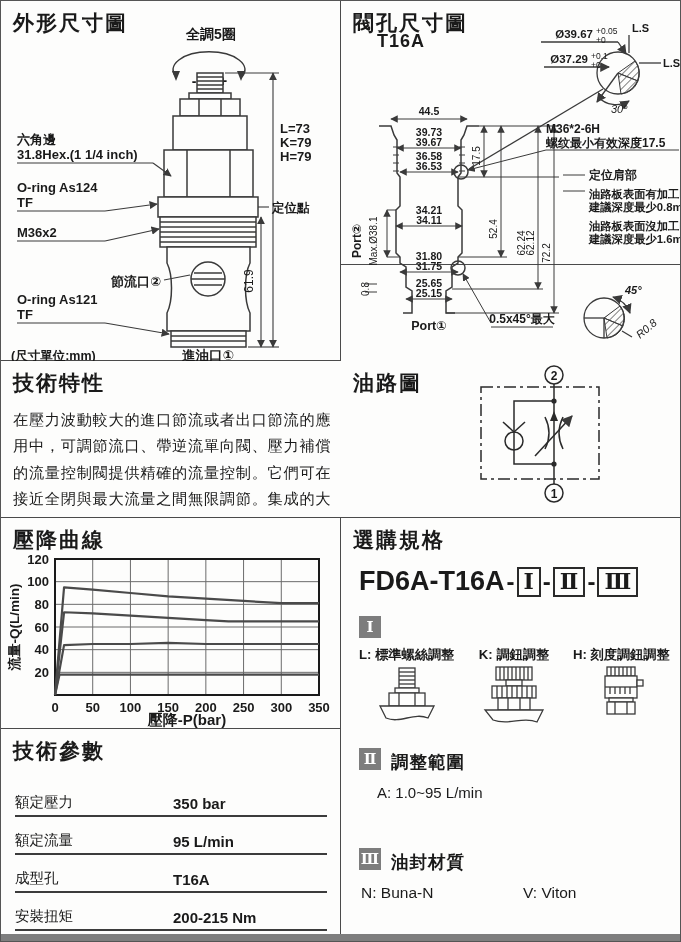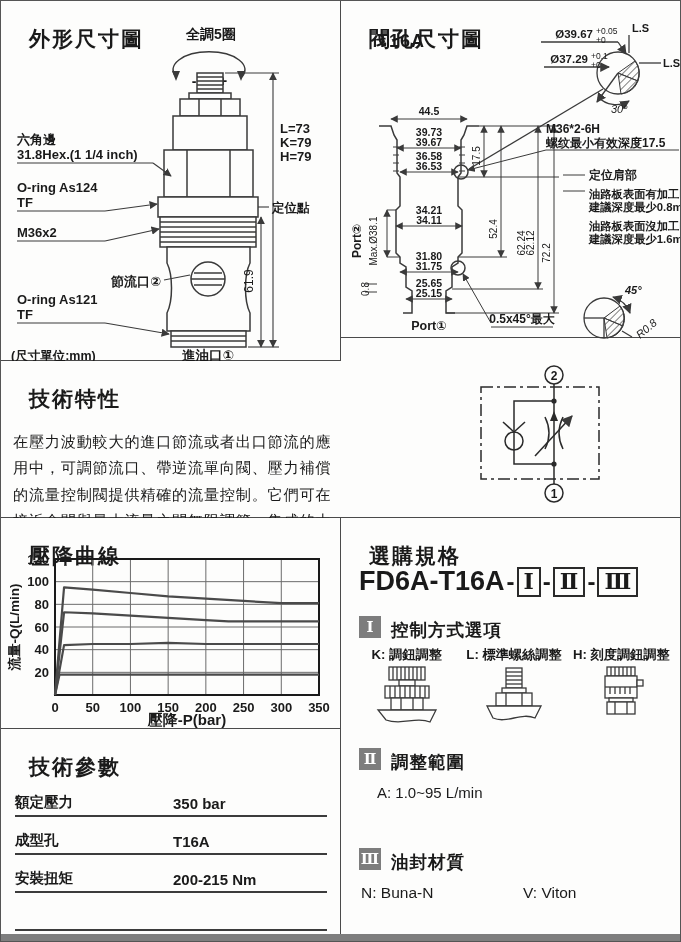--- a/index.html
+++ b/index.html
@@ -1,22 +1,22 @@
 <!DOCTYPE html>
 <html><head>
 <meta charset="utf-8">
 <style>
   html,body{margin:0;padding:0;background:#e8e8e8;}
   .page{position:relative;width:681px;height:942px;background:#fdfdfc;border:1px solid #555;
         font-family:"Liberation Sans","DejaVu Sans",sans-serif;color:#1a1a1a;overflow:hidden;
         box-sizing:border-box;}
   .sec{position:absolute;box-sizing:border-box;background:#fdfdfc;}
-  .sec h2{margin:16px;padding:8px 12px 0;font-size:21px;font-weight:bold;letter-spacing:2px;}
+  .sec h2{margin:0;padding:8px 12px 0;font-size:21px;font-weight:bold;letter-spacing:2px;}
   #sec-outline{left:0;top:0;width:340px;height:360px;border-right:1px solid #4a4a4a;border-bottom:1px solid #4a4a4a;}
-  #sec-cavity{left:340px;top:0;width:341px;height:337px;border-bottom:1px solid #4a4a4a;}
+  #sec-cavity{left:340px;top:0;width:341px;height:264px;border-bottom:1px solid #4a4a4a;}
   #sec-features{left:0;top:360px;width:400px;height:157px;border-right:1px solid #4a4a4a;border-bottom:1px solid #4a4a4a;}
   #sec-circuit{left:340px;top:360px;width:341px;height:157px;border-bottom:1px solid #4a4a4a;}
   #sec-curve{left:0;top:517px;width:340px;height:211px;border-right:1px solid #4a4a4a;border-bottom:1px solid #4a4a4a;}
   #sec-params{left:0;top:728px;width:340px;height:207px;border-right:1px solid #4a4a4a;}
   #sec-ordering{left:340px;top:517px;width:341px;height:418px;}
   .footerbar{position:absolute;left:0;bottom:0;width:100%;height:7px;background:#7e7e7e;}
   svg text{fill:#1a1a1a;}
   .features-text{margin:10px 12px;width:318px;font-size:15.2px;line-height:1.74;text-align:justify;
         letter-spacing:.5px;}
   
@@ -26,21 +26,21 @@
         font-size:22px;line-height:26px;font-weight:bold;}
   .rn{position:absolute;width:22px;height:22px;background:#7d7d7d;color:#fff;display:flex;align-items:center;
       justify-content:center;font-family:"Liberation Serif","DejaVu Serif",serif;font-weight:bold;font-size:15px;}
   .rh{position:absolute;font-size:17.5px;font-weight:bold;letter-spacing:1px;}
   .opts{position:absolute;left:12px;top:128px;display:flex;width:322px;}
   .opt{flex:1;text-align:center;}
   .opt .olabel{font-size:13.2px;font-weight:bold;white-space:nowrap;}
   .plainval{position:absolute;font-size:15px;}
   
   .prow{display:flex;align-items:flex-end;border-bottom:2px solid #3c3c3c;height:29px;margin-top:7px;}
-  .prow .plabel{width:158px;font-size:14.5px;font-weight:700;padding-bottom:3px;}
+  .prow .plabel{width:158px;font-size:14.5px;font-weight:400;padding-bottom:3px;}
   .prow .pvalue{font-size:15px;font-weight:600;padding-bottom:3px;margin-top:24px;}
   .params-body{position:absolute;left:14px;top:50px;width:312px;}
 </style>
 </head>
 <body>
 
 <div class="page">
 
   <section class="sec" id="sec-outline">
     <h2>外形尺寸圖</h2>
@@ -254,20 +254,21 @@
       <text x="299" y="338" font-size="11" font-style="italic" transform="rotate(-40 299 338)">R0.8</text>
     </svg>
   </section>
 
   <section class="sec" id="sec-features">
     <h2>技術特性</h2>
     <div class="features-text">在壓力波動較大的進口節流或者出口節流的應用中，可調節流口、帶逆流單向閥、壓力補償的流量控制閥提供精確的流量控制。它們可在接近全閉與最大流量之間無限調節。集成的大流量單向閥提供口2到口1的自由液流。</div>
   </section>
 
   <section class="sec" id="sec-circuit">
+    <h2>油路圖</h2>
     <svg width="341" height="157" viewBox="0 0 341 157" style="position:absolute;left:0;top:0;">
       <g stroke="#2a2a2a" stroke-width="1.5" fill="none">
         <rect x="140" y="26" width="118" height="92" stroke-dasharray="12 4 3 4"></rect>
         <circle cx="213" cy="14" r="9"></circle>
         <circle cx="213" cy="132" r="9"></circle>
         <line x1="213" y1="23" x2="213" y2="40"></line>
         <line x1="213" y1="40" x2="213" y2="103"></line>
         <line x1="213" y1="103" x2="213" y2="123"></line>
         <polyline points="213,40 173,40 173,103 213,103"></polyline>
         <circle cx="173" cy="80" r="9"></circle>
@@ -335,23 +336,39 @@
       <span>FD6A-T16A</span>
         <span class="mdash">-</span>
         <span class="mbox">Ⅰ</span>
         <span class="mdash">-</span>
         <span class="mbox">Ⅱ</span>
         <span class="mdash">-</span>
         <span class="mbox">Ⅲ</span>
     </div>
 
     <div class="rn" style="left:18px;top:98px;">Ⅰ</div>
-    <div class="rh" style="left:50px;top:100px;">控制方式選項</div>
 
     <div class="opts">
+      <div class="opt">
+        <div class="olabel">L: 標準螺絲調整</div>
+        <svg width="70" height="62" viewBox="0 0 70 62">
+          <g stroke="#3a3a3a" stroke-width="1.3" fill="#fdfdfc">
+            <rect x="27" y="4" width="16" height="20"></rect>
+            <line x1="27" y1="8" x2="43" y2="8"></line>
+              <line x1="27" y1="12" x2="43" y2="12"></line>
+            <line x1="27" y1="16" x2="43" y2="16"></line>
+              <line x1="27" y1="20" x2="43" y2="20"></line>
+            <rect x="23" y="24" width="24" height="5"></rect>
+            <rect x="17" y="29" width="36" height="13"></rect>
+            <line x1="27" y1="29" x2="27" y2="42"></line>
+              <line x1="43" y1="29" x2="43" y2="42"></line>
+            <path d="M8,42 L62,42 L56,54 C42,48 28,60 14,54 Z"></path>
+          </g>
+        </svg>
+      </div>
       <div class="opt">
         <div class="olabel">K: 調鈕調整</div>
         <svg width="70" height="62" viewBox="0 0 70 62">
           <g stroke="#3a3a3a" stroke-width="1.3" fill="#fdfdfc">
             <rect x="17" y="3" width="36" height="13"></rect>
             <line x1="21" y1="3" x2="21" y2="16"></line>
               <line x1="25" y1="3" x2="25" y2="16"></line>
               <line x1="29" y1="3" x2="29" y2="16"></line>
             <line x1="33" y1="3" x2="33" y2="16"></line>
               <line x1="37" y1="3" x2="37" y2="16"></line>
@@ -369,37 +386,20 @@
             <line x1="48" y1="22" x2="48" y2="34"></line>
               <line x1="53" y1="22" x2="53" y2="34"></line>
             <rect x="19" y="34" width="32" height="12"></rect>
             <line x1="29" y1="34" x2="29" y2="46"></line>
               <line x1="41" y1="34" x2="41" y2="46"></line>
             <path d="M6,46 L64,46 L58,58 C44,52 30,62 14,56 Z"></path>
           </g>
         </svg>
       </div>
       <div class="opt">
-        <div class="olabel">L: 標準螺絲調整</div>
-        <svg width="70" height="62" viewBox="0 0 70 62">
-          <g stroke="#3a3a3a" stroke-width="1.3" fill="#fdfdfc">
-            <rect x="27" y="4" width="16" height="20"></rect>
-            <line x1="27" y1="8" x2="43" y2="8"></line>
-              <line x1="27" y1="12" x2="43" y2="12"></line>
-            <line x1="27" y1="16" x2="43" y2="16"></line>
-              <line x1="27" y1="20" x2="43" y2="20"></line>
-            <rect x="23" y="24" width="24" height="5"></rect>
-            <rect x="17" y="29" width="36" height="13"></rect>
-            <line x1="27" y1="29" x2="27" y2="42"></line>
-              <line x1="43" y1="29" x2="43" y2="42"></line>
-            <path d="M8,42 L62,42 L56,54 C42,48 28,60 14,54 Z"></path>
-          </g>
-        </svg>
-      </div>
-      <div class="opt">
         <div class="olabel">H: 刻度調鈕調整</div>
         <svg width="70" height="62" viewBox="0 0 70 62">
           <g stroke="#3a3a3a" stroke-width="1.3" fill="#fdfdfc">
             <rect x="21" y="3" width="28" height="9"></rect>
             <line x1="25" y1="3" x2="25" y2="12"></line>
               <line x1="29" y1="3" x2="29" y2="12"></line>
               <line x1="33" y1="3" x2="33" y2="12"></line>
             <line x1="37" y1="3" x2="37" y2="12"></line>
               <line x1="41" y1="3" x2="41" y2="12"></line>
               <line x1="45" y1="3" x2="45" y2="12"></line>
@@ -431,20 +431,24 @@
   </section>
 
   <section class="sec" id="sec-params">
     <h2>技術參數</h2>
     <div class="params-body">
       <div class="prow">
         <span class="plabel">額定壓力</span>
         <span class="pvalue">350 bar</span>
       </div>
       <div class="prow">
+        <span class="plabel">額定流量</span>
+        <span class="pvalue">95 L/min</span>
+      </div>
+      <div class="prow">
         <span class="plabel">成型孔</span>
         <span class="pvalue">T16A</span>
       </div>
       <div class="prow">
         <span class="plabel">安裝扭矩</span>
         <span class="pvalue">200-215 Nm</span>
       </div>
       <div class="prow">
         
         

